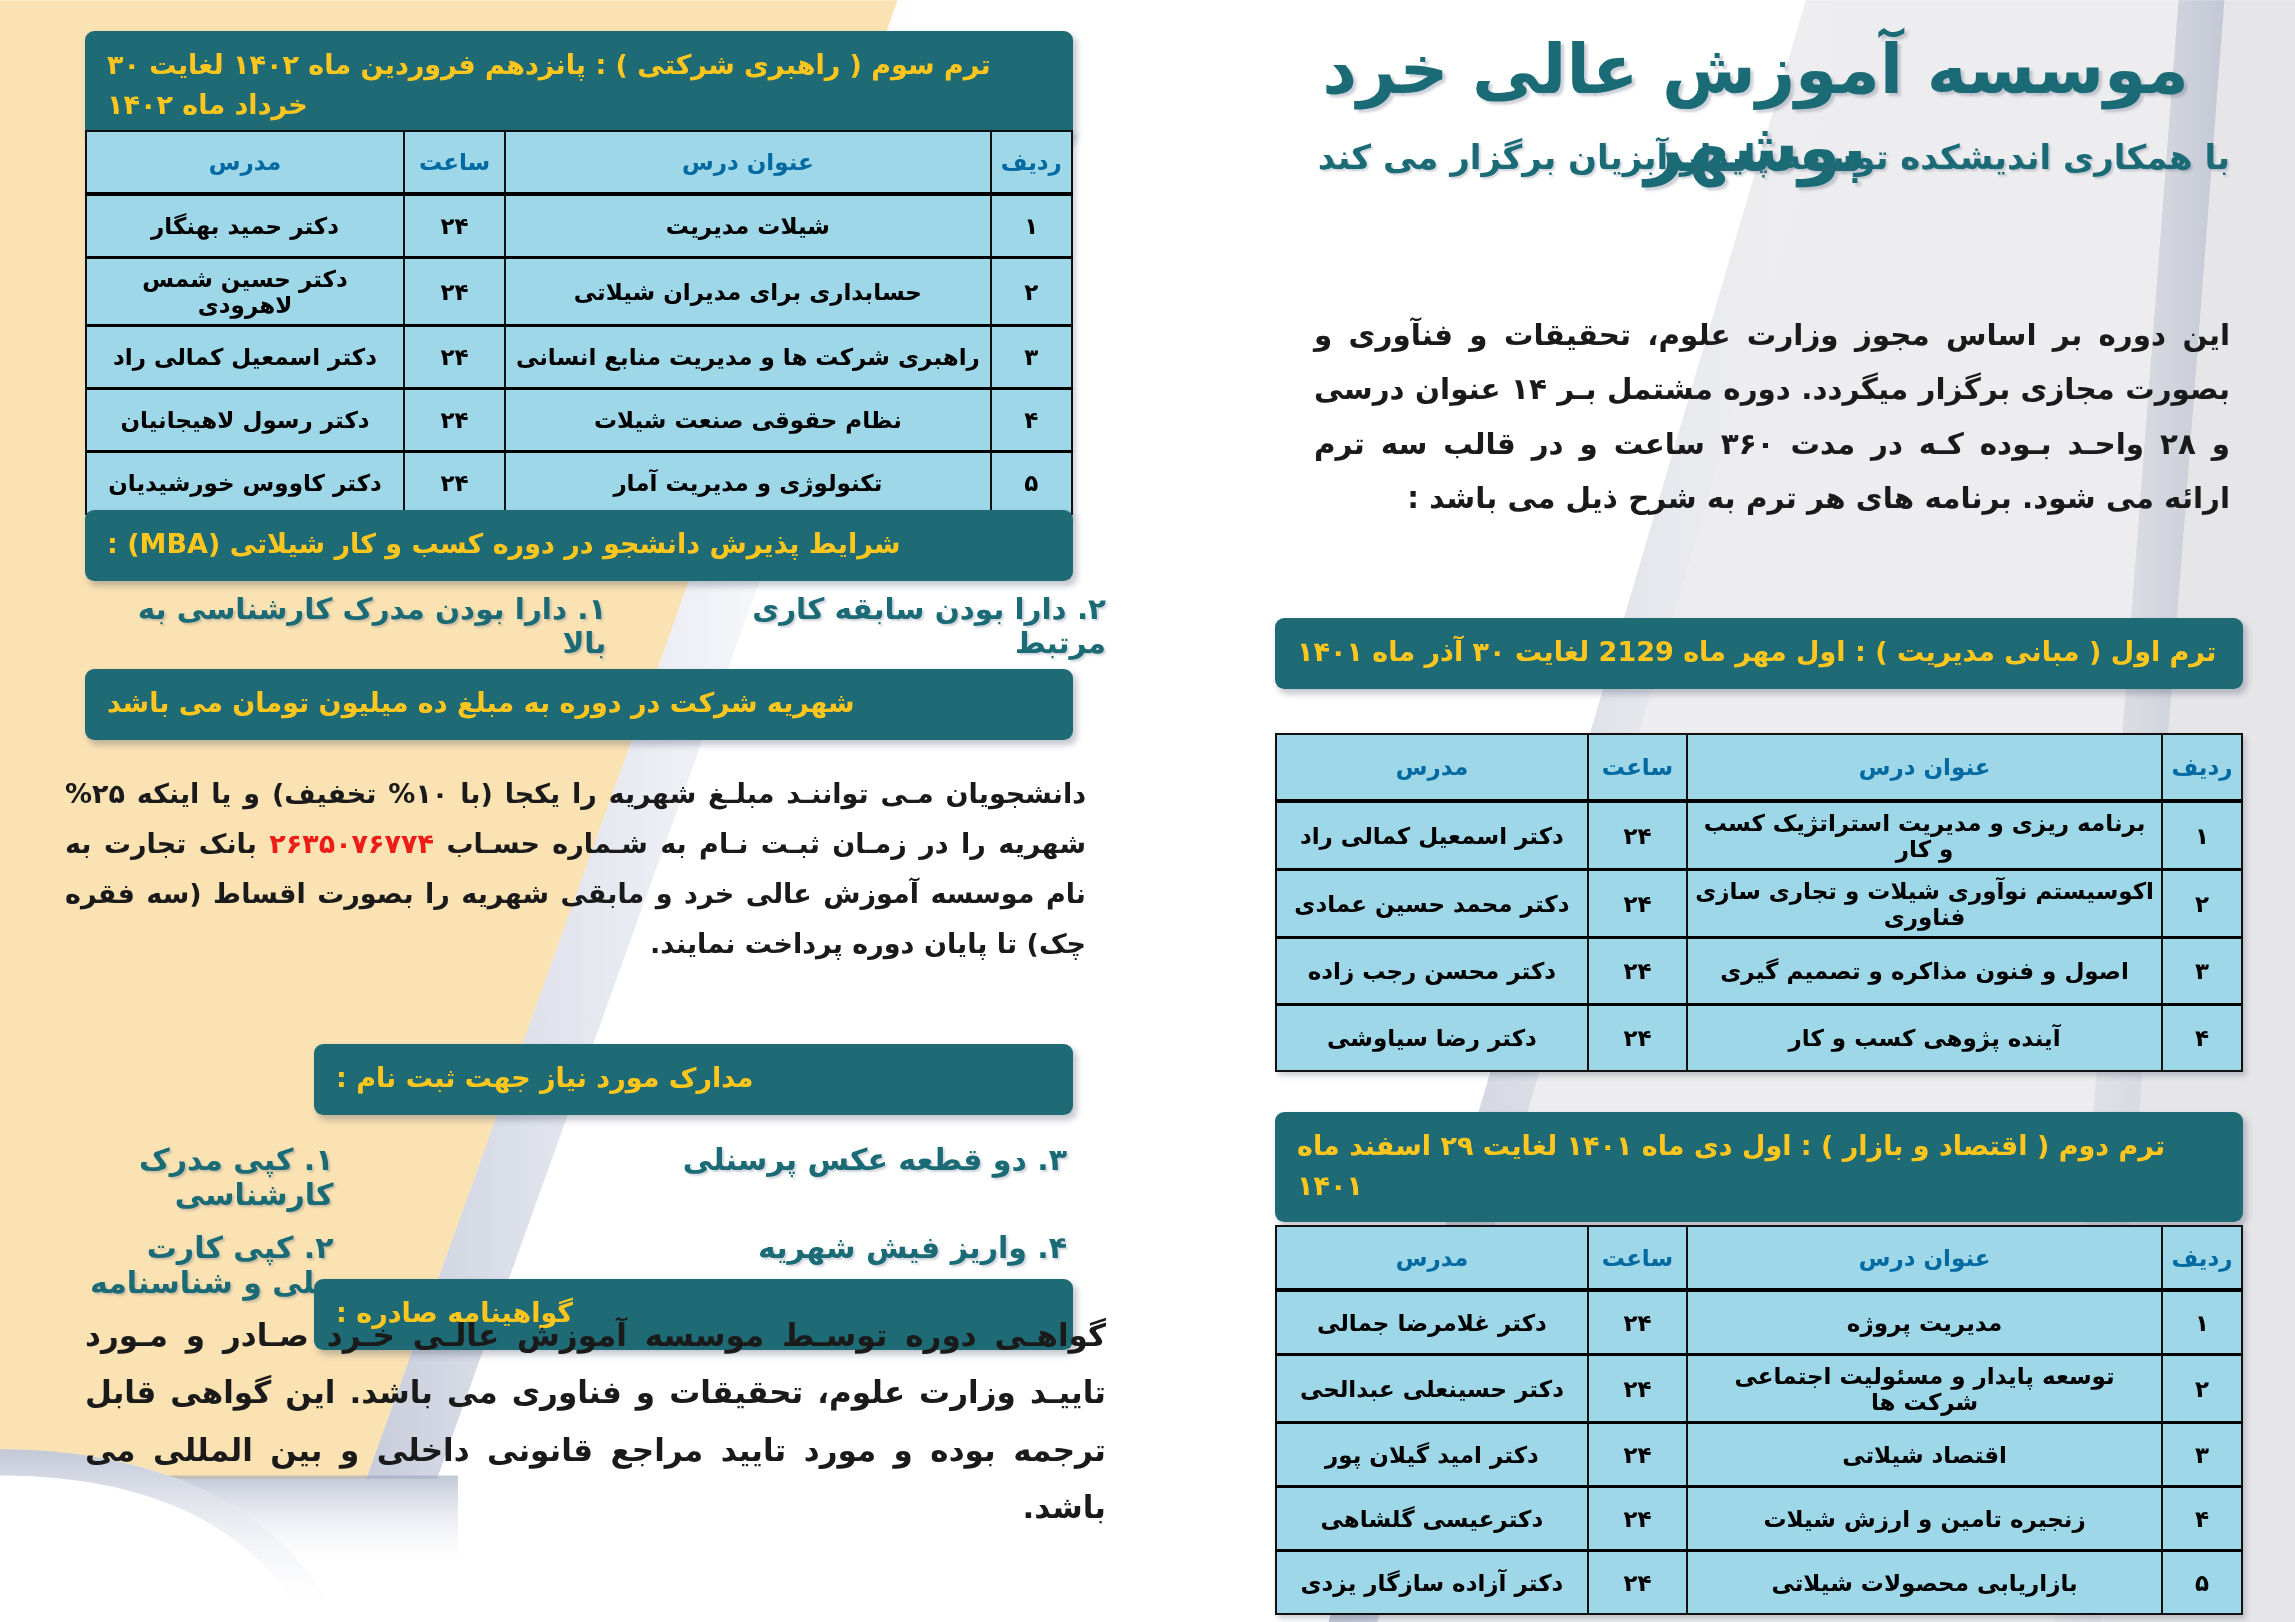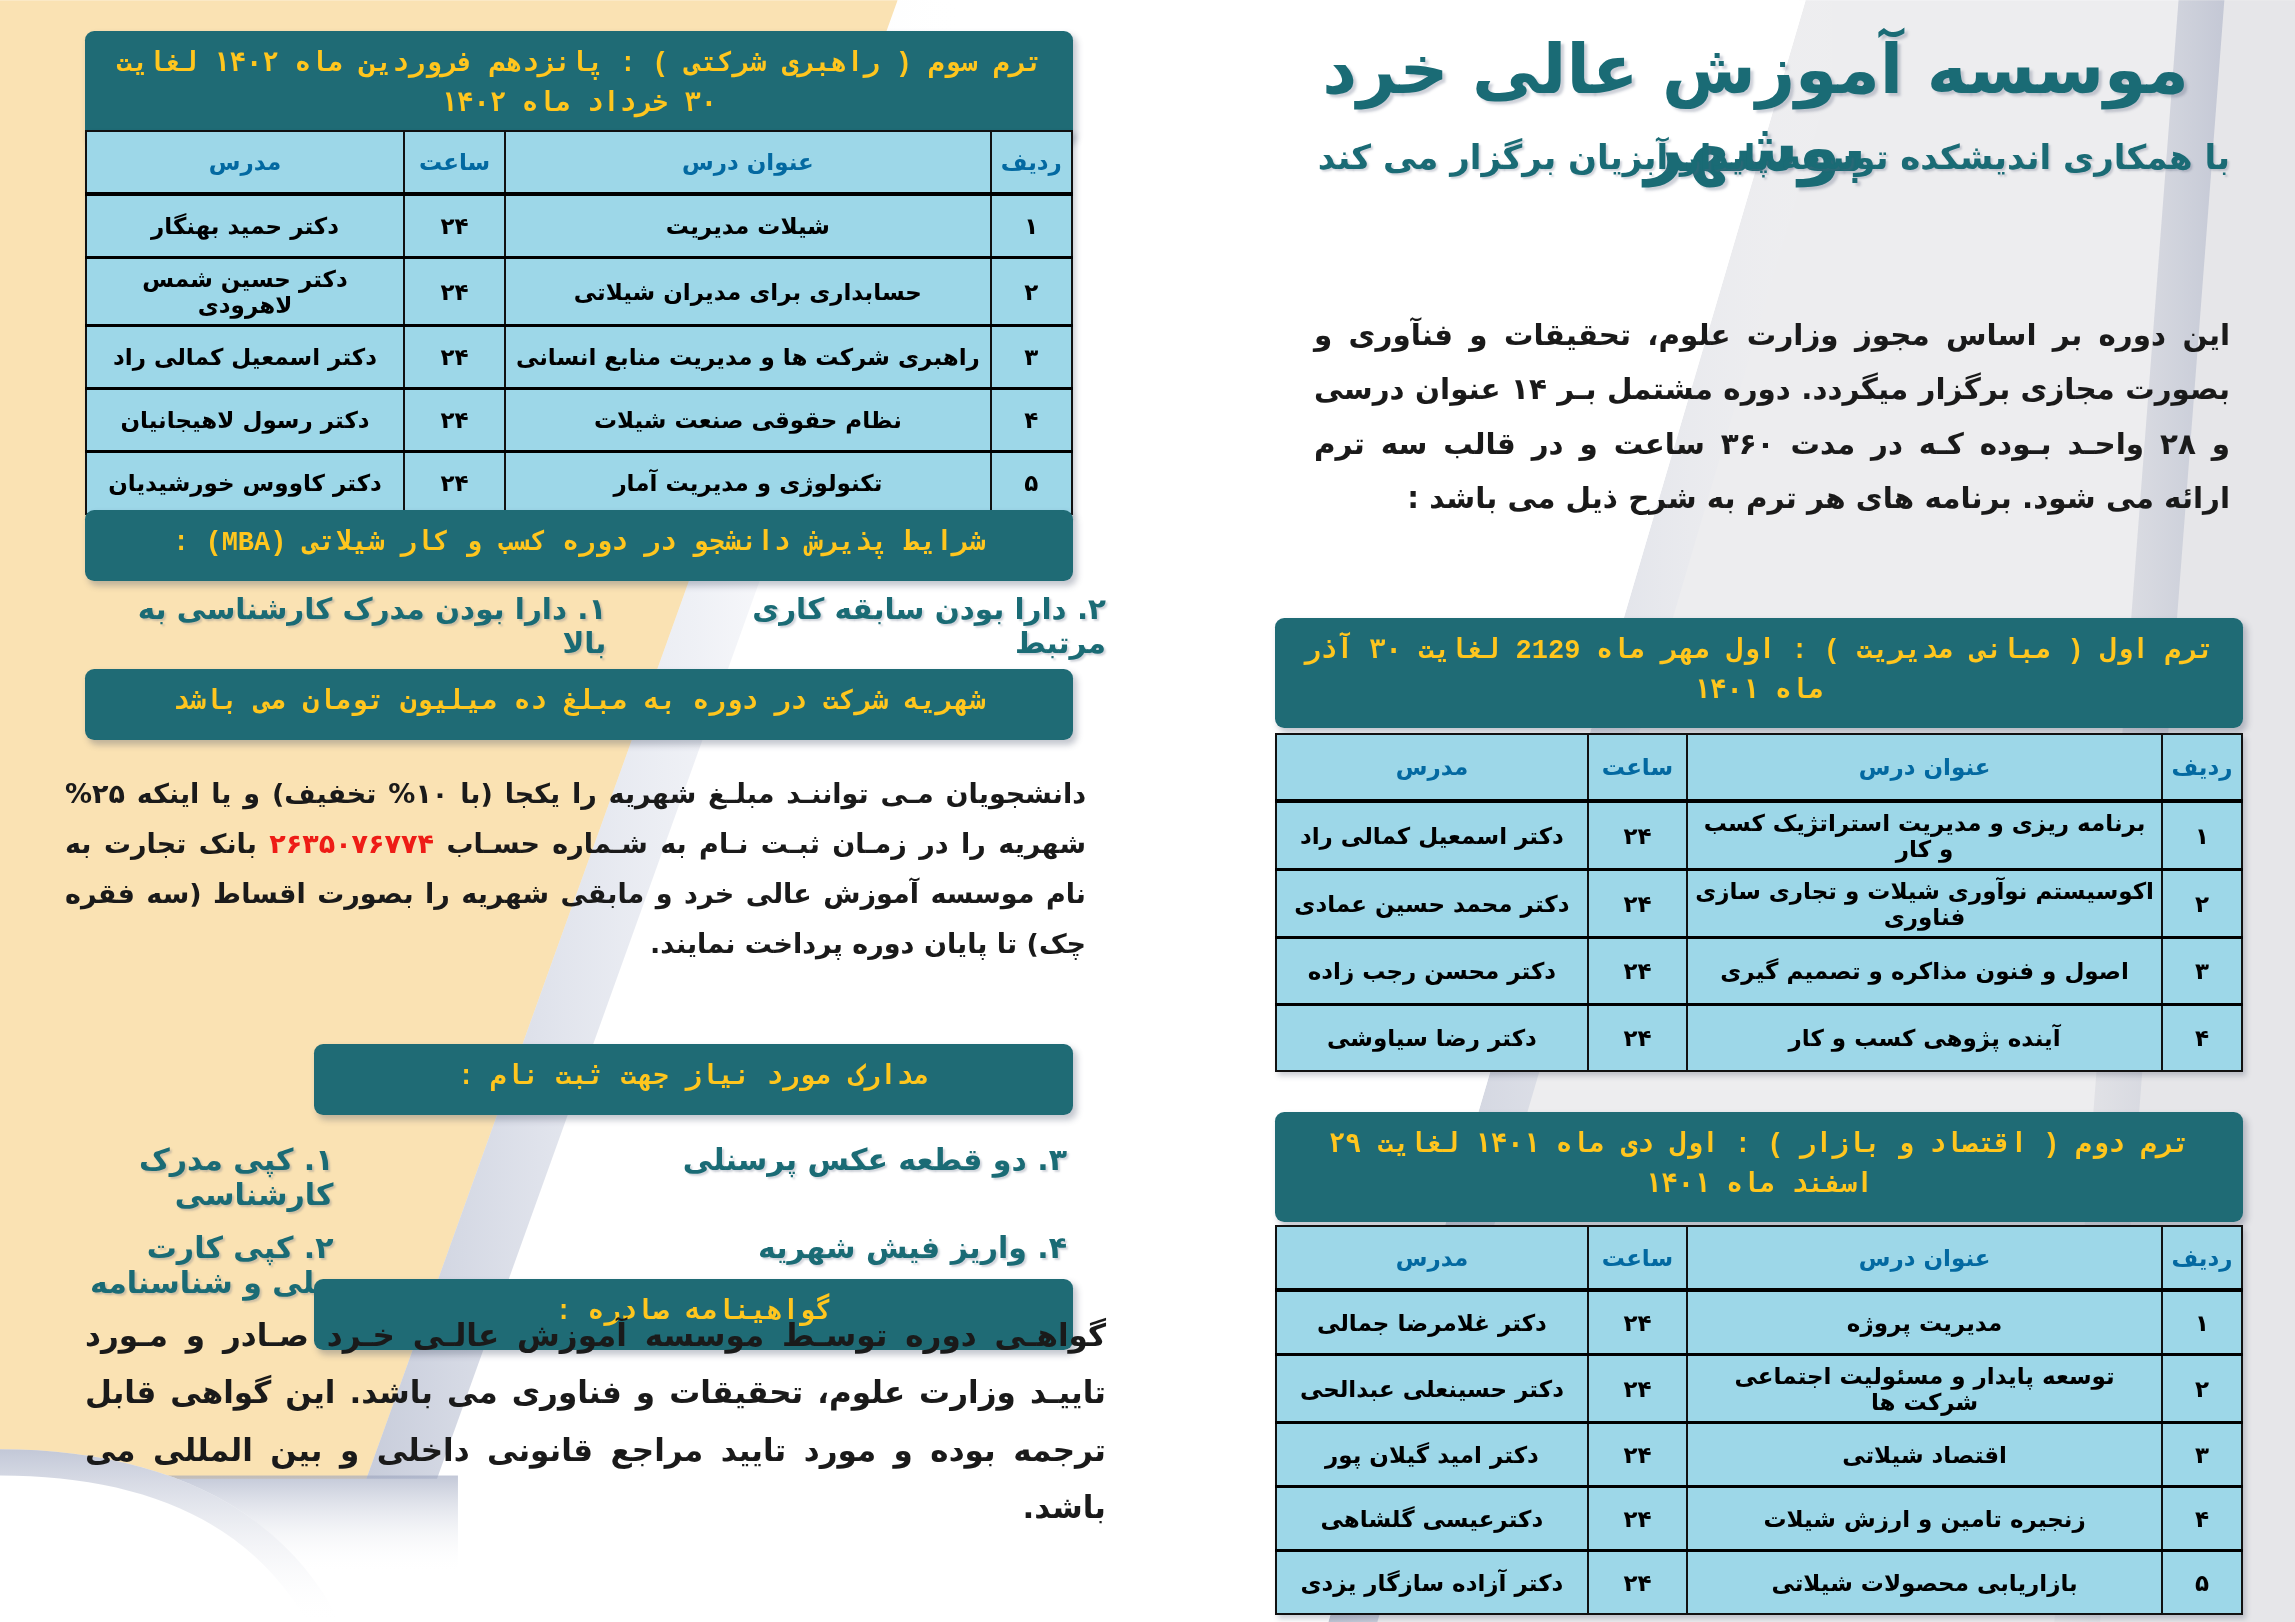--- a/index.html
+++ b/index.html
@@ -23,23 +23,22 @@
 
   
   .teal-bar {
     background: #1F6B75;
     border-radius: 9.2px;
     color: #FFC61E;
     font-weight: bold;
     padding: 14.4px 22px 17px 22px;
     box-sizing: border-box;
     line-height: 1.45;
-    text-align: center;
+    text-align: left;
     box-shadow: 3.9px 4.6px 5.9px rgba(60,70,95,0.30);
-    font-family: Liberation Mono, monospace;
   }
 
   .body-text {
     color: #1a1a1a;
     line-height: 1.85;
     text-align: justify;
     text-align-last: right;
     font-weight: bold;
   }
 

